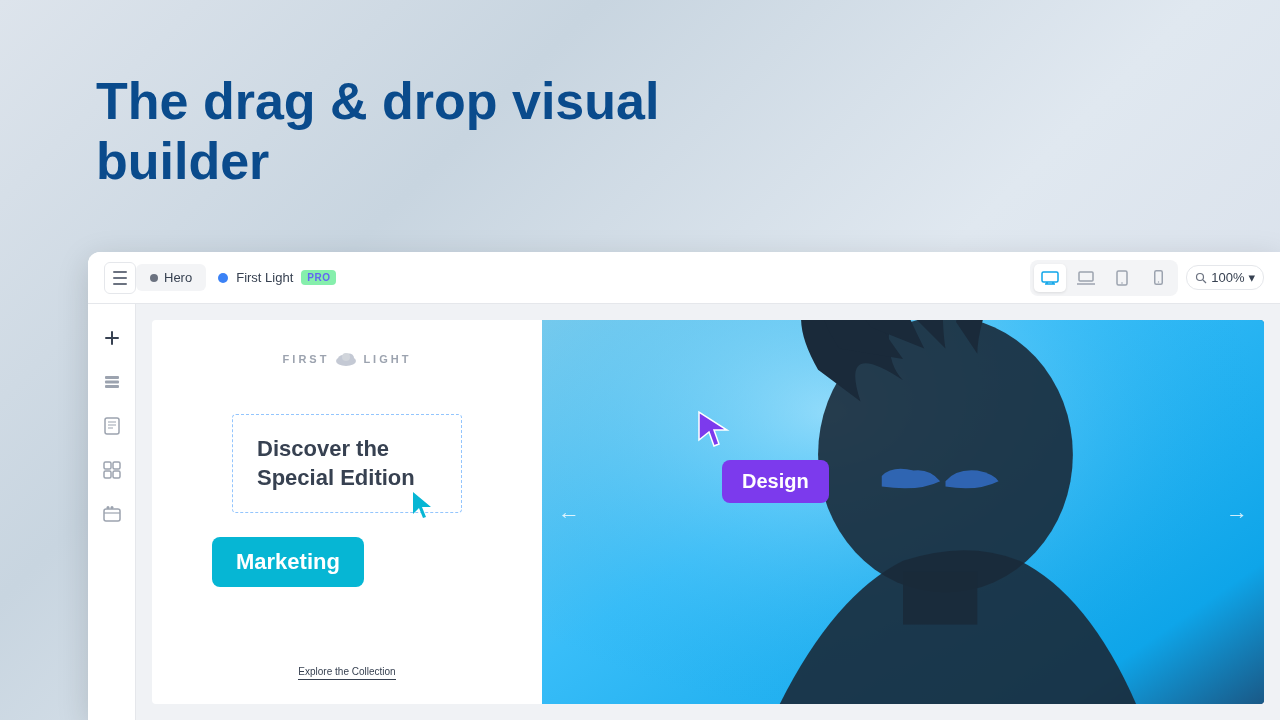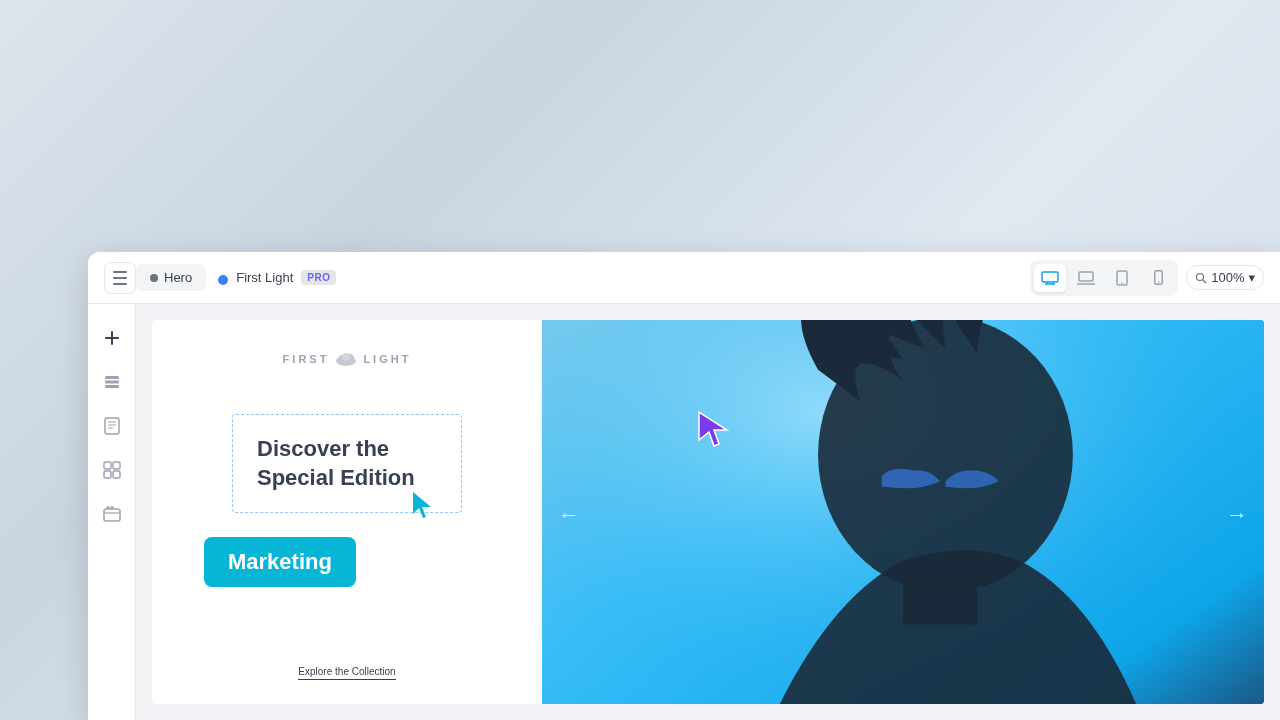--- a/index.html
+++ b/index.html
@@ -93,37 +93,37 @@
 
     .tab-hero-dot {
       width: 8px;
       height: 8px;
       background: #6b7280;
       border-radius: 50%;
     }
 
     .project-tab {
       display: flex;
-      align-items: flex-end;
+      align-items: center;
       gap: 8px;
       padding: 6px 12px;
       font-size: 13px;
       color: #374151;
       cursor: pointer;
     }
 
     .project-dot {
       width: 10px;
       height: 10px;
       background: #3b82f6;
       border-radius: 50%;
     }
 
     .pro-badge {
-      background: #e5e5e5;
+      background: #86efac;
       color: #6366f1;
       font-size: 10px;
       font-weight: 700;
       padding: 2px 6px;
       border-radius: 4px;
       letter-spacing: 0.5px;
     }
 
     .toolbar-spacer { flex: 1; }
 
@@ -260,21 +260,21 @@
     
     .marketing-badge {
       background: #06b6d4;
       color: #fff;
       font-size: 22px;
       font-weight: 700;
       padding: 12px 24px;
       border-radius: 8px;
       margin-bottom: 32px;
       align-self: flex-start;
-      margin-left: 12px;
+      margin-left: 20px;
     }
 
     .explore-link {
       font-size: 10px;
       color: #374151;
       text-decoration: none;
       border-bottom: 1.5px solid #374151;
       padding-bottom: 2px;
       position: absolute;
       bottom: 24px;
@@ -324,21 +324,21 @@
       z-index: 10;
     }
   </style>
 </head>
 <body>
 
 <div class="background"></div>
 
 <div class="hero-text">
   <h1 class="hero-title">
-    <br>
+    <span>The drag &amp; drop visual builder</span><br>
   </h1>
 </div>
 
 <div class="builder-container">
 
   <div class="toolbar">
     <div class="toolbar-hamburger">
       <span></span>
       <span></span>
       <span></span>
@@ -509,20 +509,21 @@
             <path d="M320,200 Q330,190 350,195 Q365,193 375,205 Q355,215 320,210Z" fill="#3b82f6" opacity="0.6"></path>
             <path d="M380,205 Q390,193 410,195 Q425,198 430,205 Q410,215 380,210Z" fill="#3b82f6" opacity="0.6"></path>
           </svg>
 
           <div style="position:absolute;top:90px;left:155px;z-index:10;">
             <svg width="36" height="38" viewBox="0 0 36 38">
               <polygon points="2,2 2,30 12,22 17,36 22,34 17,20 30,20" fill="#7c3aed" stroke="#fff" stroke-width="1.5"></polygon>
             </svg>
           </div>
 
+          <div class="design-badge">Design</div>
 
           <div class="nav-arrow-left">←</div>
           <div class="nav-arrow-right">→</div>
         </div>
 
       </div>
     </div>
 
   </div>
 </div>

